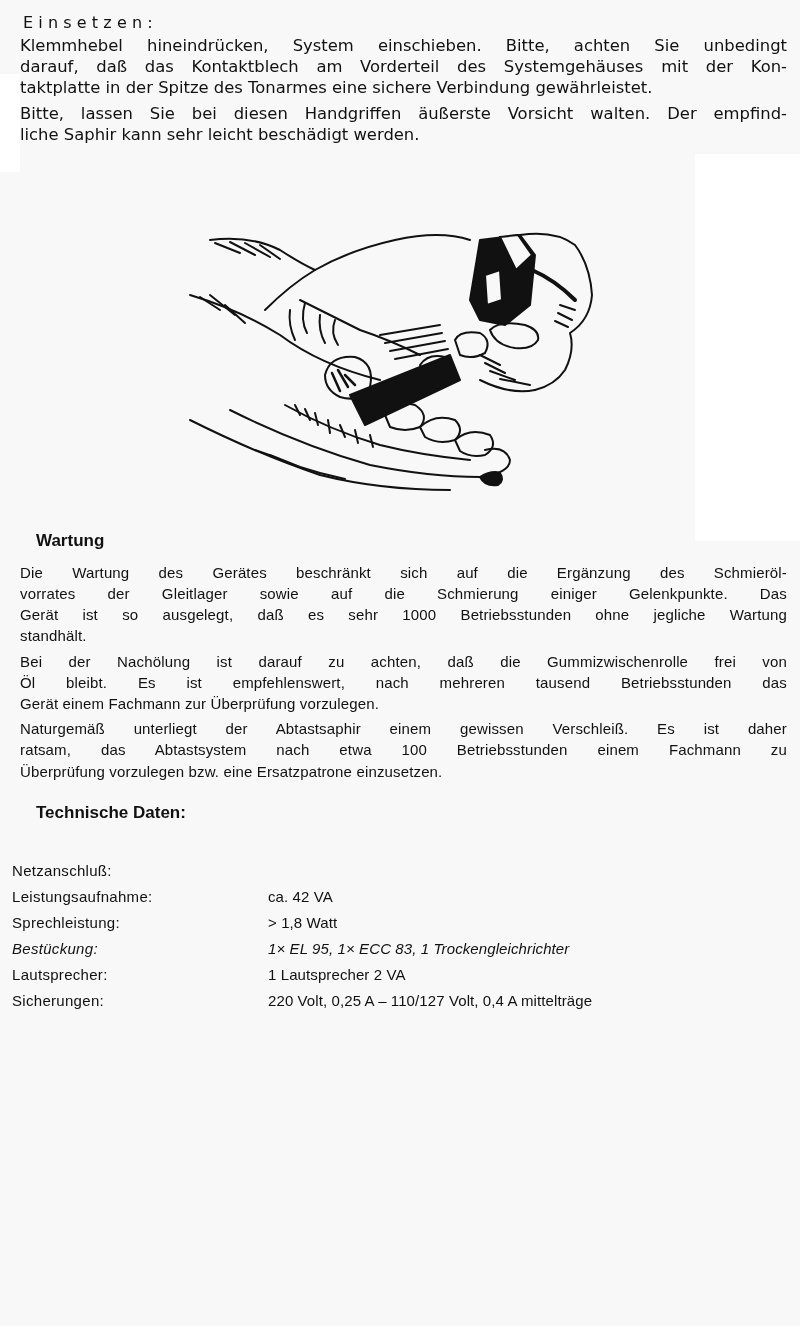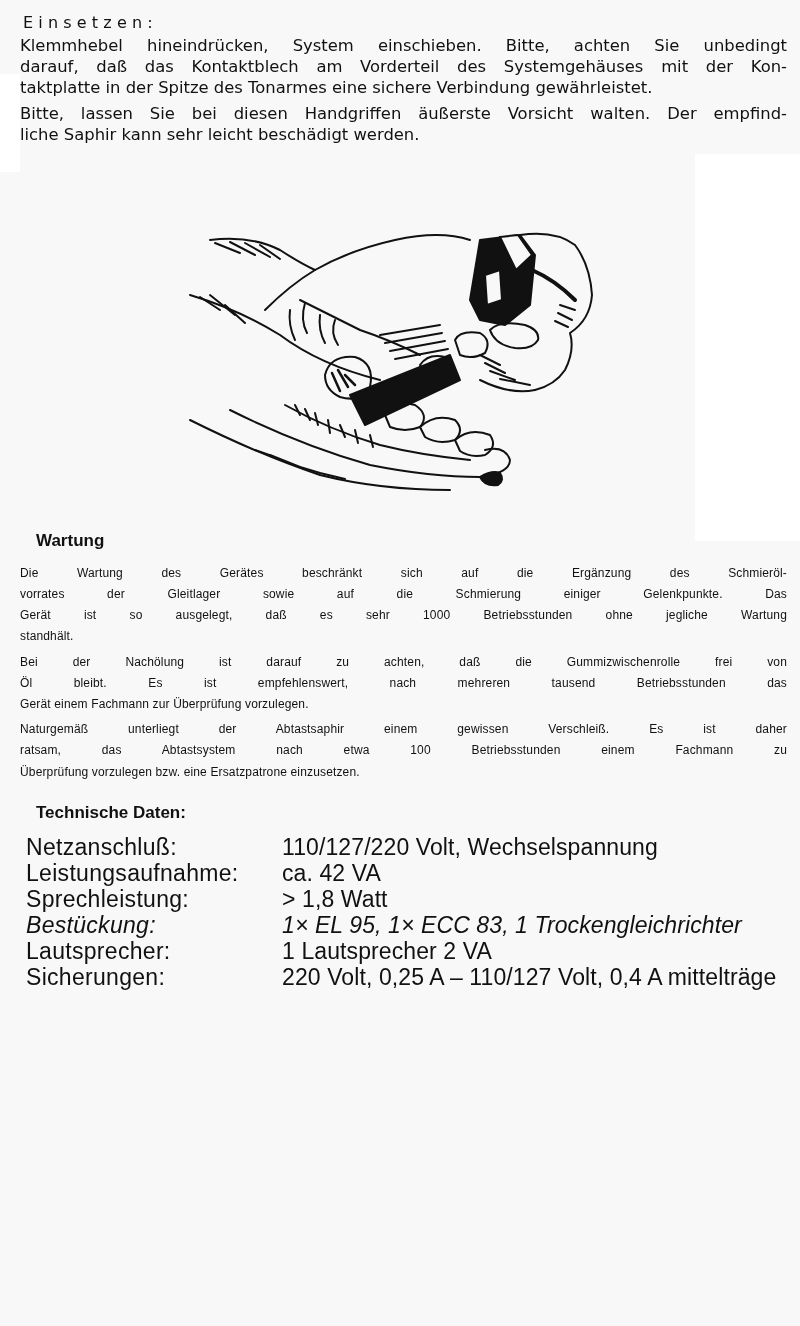--- a/index.html
+++ b/index.html
@@ -44,39 +44,40 @@
       text-align: justify;
       text-align-last: justify;
       white-space: nowrap;
       color: #111;
     }
     .line.last {
       text-align-last: left;
     }
     .line.sans-narrow {
       font-family: "Liberation Sans", sans-serif;
-      font-size: 12px;
+      font-size: 15px;
       letter-spacing: 0.15px;
     }
     .section-title {
       position: absolute;
       left: 36px;
       font-family: "Liberation Sans", sans-serif;
       font-weight: bold;
       font-size: 17px;
       color: #111;
     }
     .spec-row {
       position: absolute;
-      left: 26px;
+      left: 12px;
       width: 770px;
       height: 24px;
       font-family: "Liberation Sans", sans-serif;
-      font-size: 23px;
-      color: #111;
+      font-size: 15px;
+      color: #111;
+      margin-top: 28px;
     }
     .spec-label {
       position: absolute;
       left: 0;
       top: 0;
       white-space: nowrap;
       letter-spacing: 0.3px;
     }
     .spec-value {
       position: absolute;
@@ -166,21 +167,20 @@
   <div class="line sans-narrow" style="top:673px;">Öl bleibt. Es ist empfehlenswert, nach mehreren tausend Betriebsstunden das</div>
 
   <div class="line sans-narrow" style="top:719px;">Naturgemäß unterliegt der Abtastsaphir einem gewissen Verschleiß. Es ist daher</div>
   <div class="line sans-narrow" style="top:740px;">ratsam, das Abtastsystem nach etwa 100 Betriebsstunden einem Fachmann zu</div>
   <div class="line sans-narrow last" style="top:762px;">Überprüfung vorzulegen bzw. eine Ersatzpatrone einzusetzen.</div>
 
   <div class="section-title" style="top:803px;">Technische Daten:</div>
 
   <div class="spec-row" style="top:834px;">
     <span class="spec-label">Netzanschluß:</span>
-    <span class="spec-value">110/127/220 Volt, Wechselspannung</span>
   </div>
   <div class="spec-row" style="top:860px;">
     <span class="spec-label">Leistungsaufnahme:</span>
     <span class="spec-value">ca. 42 VA</span>
   </div>
   <div class="spec-row" style="top:886px;">
     <span class="spec-label">Sprechleistung:</span>
     <span class="spec-value">&gt; 1,8 Watt</span>
   </div>
   <div class="spec-row" style="top:912px;font-style:italic;">

